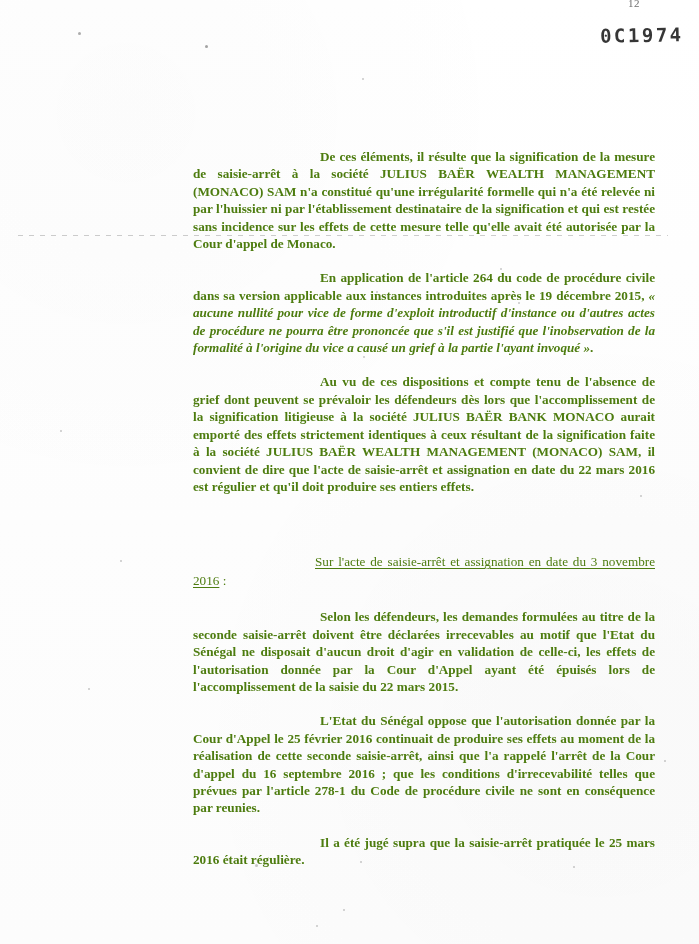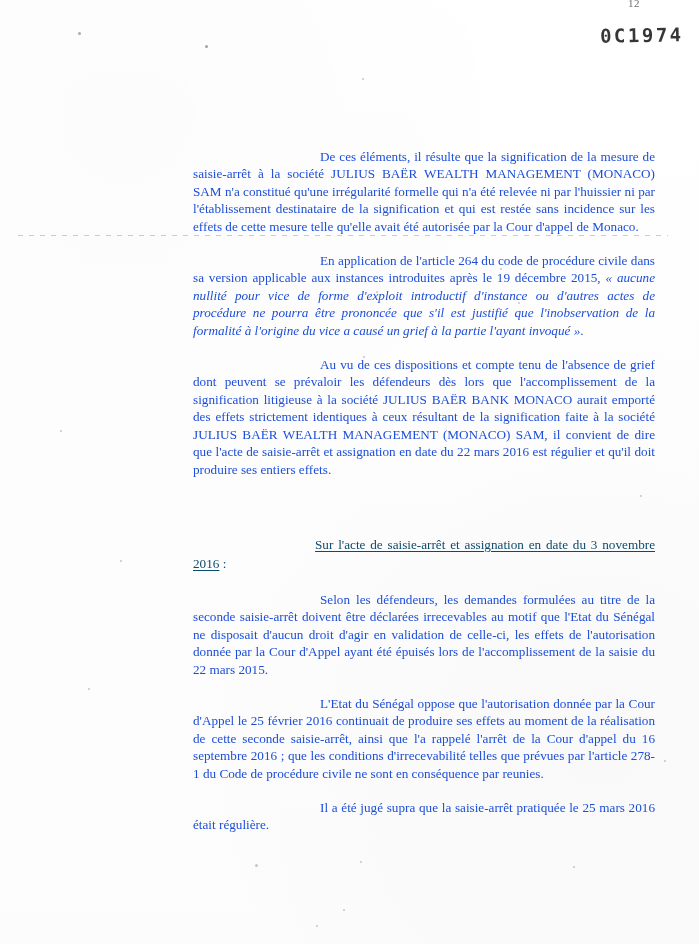--- a/index.html
+++ b/index.html
@@ -68,36 +68,37 @@
     z-index: 2;
   }
 
   .para {
     text-align: justify;
     text-justify: inter-word;
     font-size: 13.2px;
     line-height: 17.4px;
     margin: 0 0 17px 0;
     text-indent: 127px;
-    color: #1d4ed8;
+    color: #4d7c0f;
+    font-weight: bold;
   }
 
   .quote {
     font-style: italic;
   }
 
   
   .section-heading {
     text-align: justify;
     text-justify: inter-word;
     font-size: 13.2px;
     line-height: 19px;
     margin: 26px 0 18px 0;
     text-indent: 122px;
-    color: #0c4a6e;
+    color: #4d7c0f;
   }
   .section-heading .ul {
     text-decoration: underline;
     text-underline-offset: 2px;
   }
 
   .gap-lg { height: 14px; }
 
   
   .scan-line {

